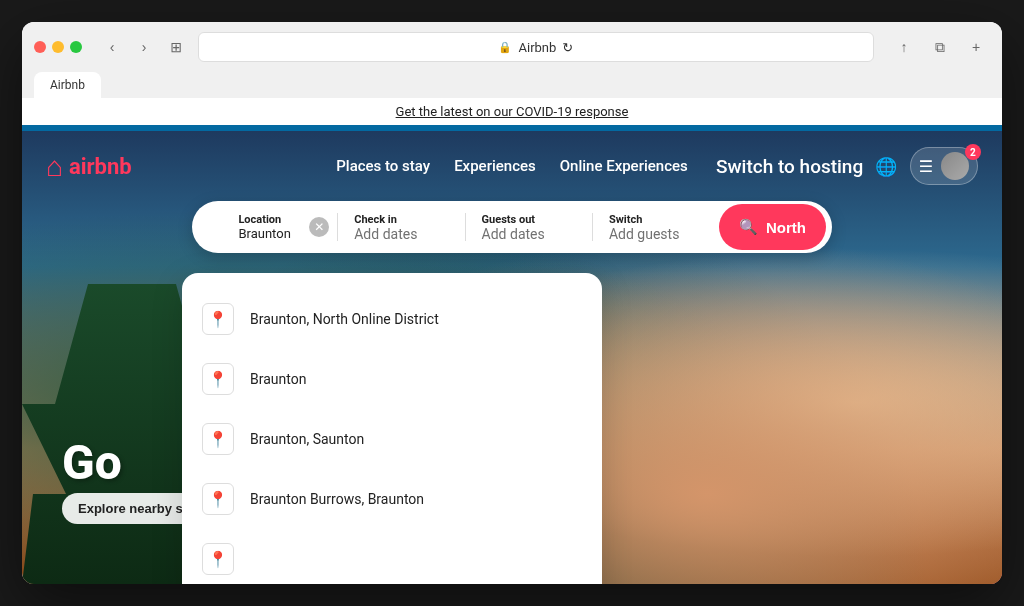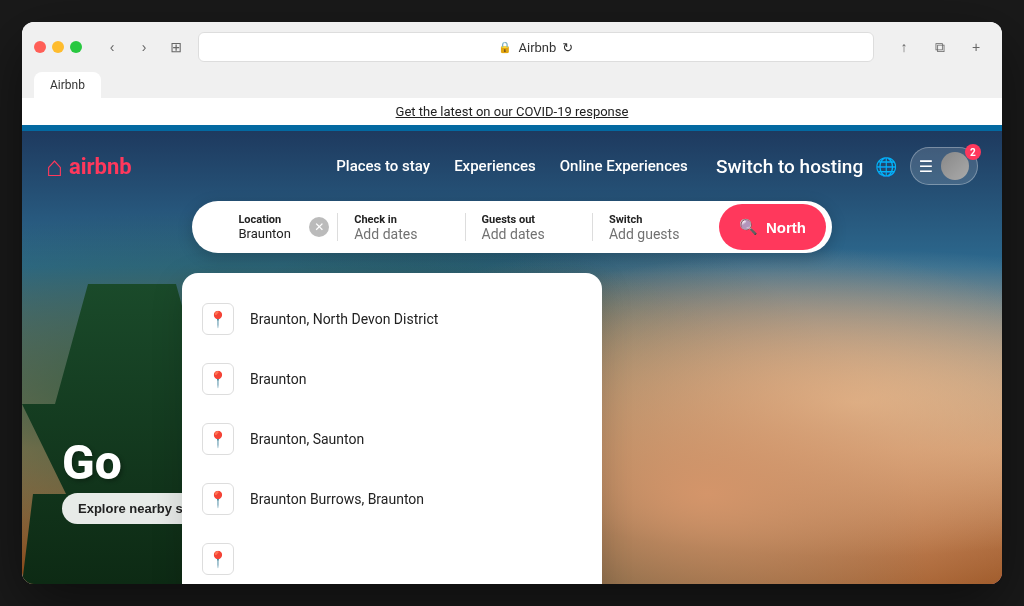--- a/index.html
+++ b/index.html
@@ -555,21 +555,21 @@
 
           <button class="search-btn">
             <span>🔍</span>
             <span>North</span>
           </button>
         </div>
 
         <div class="dropdown">
           <div class="dropdown-item">
             <div class="location-pin">📍</div>
-            <span>Braunton, North Devon District</span>
+            <span>Braunton, North Online District</span>
           </div>
           <div class="dropdown-item">
             <div class="location-pin">📍</div>
             <span>Braunton</span>
           </div>
           <div class="dropdown-item">
             <div class="location-pin">📍</div>
             <span>Braunton, Saunton</span>
           </div>
           <div class="dropdown-item">

